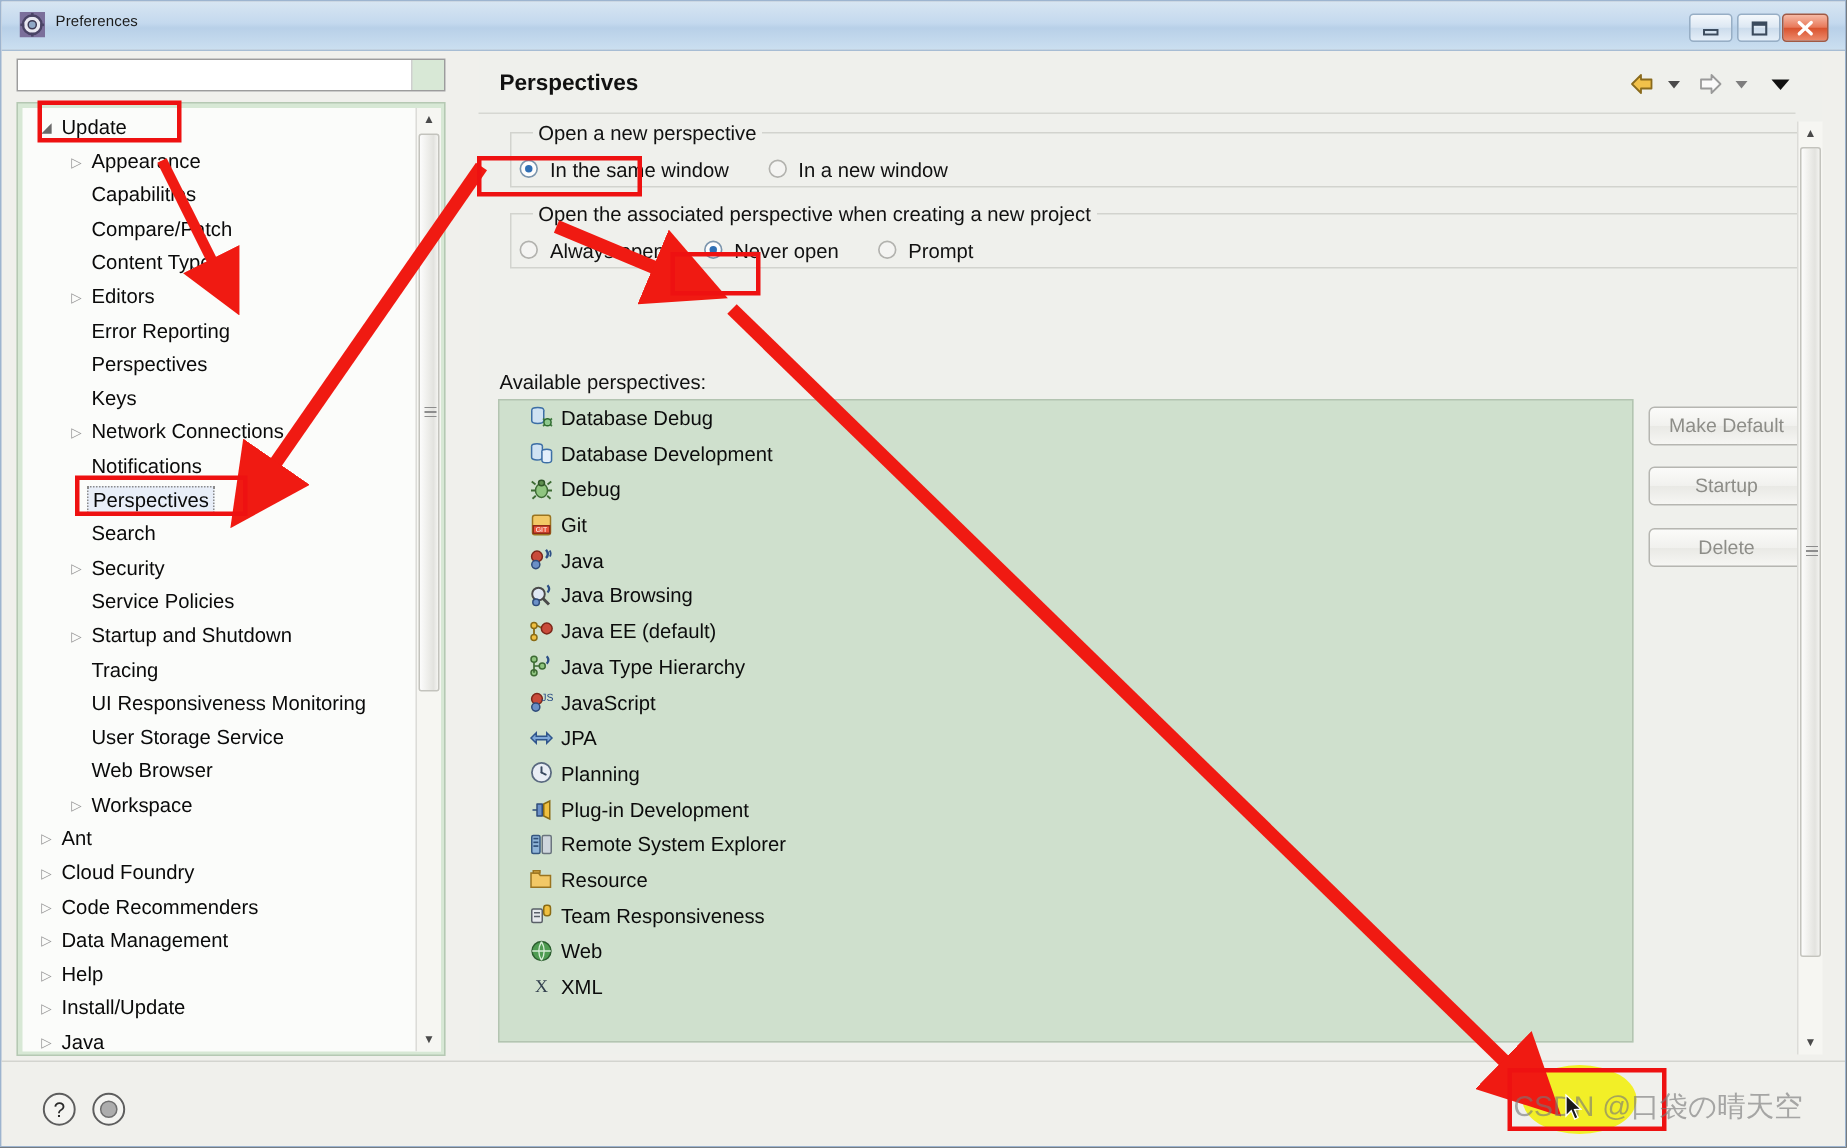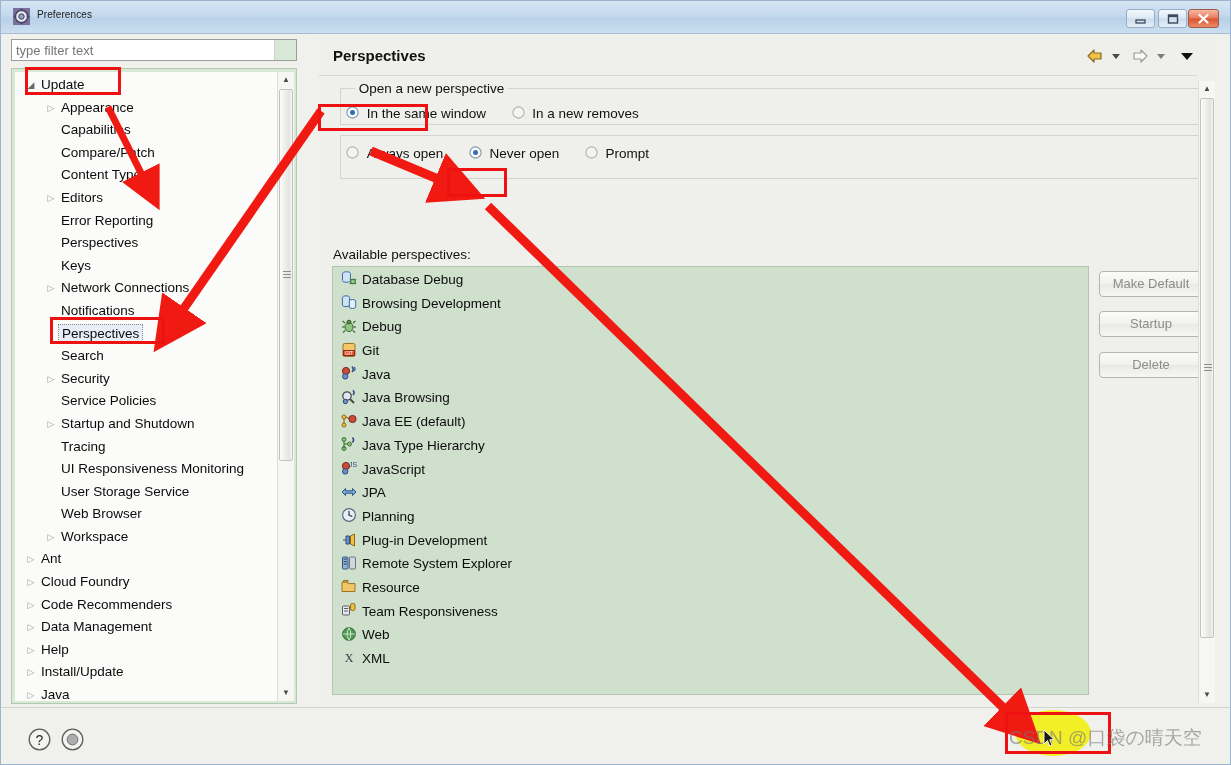--- a/index.html
+++ b/index.html
@@ -254,21 +254,21 @@
     width: 757px; height: 429px;
     background: #cfe0cd;
     border: 1px solid #b3c4b1;
     box-sizing: border-box;
     overflow: hidden;
   }
   .persp-row {
     position: relative;
     height: 23.7px;
     line-height: 23.7px;
-    padding-left: 8px;
+    padding-left: 20px;
     white-space: nowrap;
     font-size: 13.5px;
     color: #0c0c0c;
     cursor: default;
   }
   .persp-row .pico {
     display: inline-block;
     vertical-align: middle;
     width: 16px; height: 16px;
     margin-right: 5px;
@@ -417,21 +417,20 @@
             <line x1="10.5" y1="5" x2="18.5" y2="12.5"></line>
             <line x1="18.5" y1="5" x2="10.5" y2="12.5"></line>
           </g>
         </svg>
     </div>
   </div>
 
   <div id="left-pane">
 
     <div id="filter-wrap">
-      <input id="filter-input" type="text" placeholder="type filter text" style="">
       <div id="filter-clear"></div>
     </div>
 
     <div id="tree-outer">
       <div id="tree-inner">
         <div id="tree-list">
             <div class="tnode lvl0"><span class="arrow open">◢</span><span class="tlabel">Update</span></div>
             <div class="tnode lvl1"><span class="arrow">▷</span><span class="tlabel">Appearance</span></div>
             <div class="tnode lvl1"><span class="tlabel">Capabilities</span></div>
             <div class="tnode lvl1"><span class="tlabel">Compare/Patch</span></div>
@@ -513,25 +512,26 @@
             <circle cx="6.5" cy="6.5" r="5.6" fill="#fdfdfd" stroke="#7b95ad" stroke-width="1.1"></circle>
             <circle cx="6.5" cy="6.5" r="2.5" fill="#2f6fb5"></circle>
           </svg>
         </span>
         <span class="radio-label">In the same window</span>
         <span class="radio">
           <svg width="13" height="13" viewBox="0 0 13 13">
             <circle cx="6.5" cy="6.5" r="5.6" fill="#f4f4f2" stroke="#b2b2ae" stroke-width="1.1"></circle>
           </svg>
         </span>
-        <span class="radio-label">In a new removes</span>
+        <span class="radio-label">In a new window</span>
       </div>
     </fieldset>
 
     <fieldset class="group" id="group-assoc">
+      <legend>Open the associated perspective when creating a new project</legend>
       <div class="radio-row">
         <span class="radio">
           <svg width="13" height="13" viewBox="0 0 13 13">
             <circle cx="6.5" cy="6.5" r="5.6" fill="#f4f4f2" stroke="#b2b2ae" stroke-width="1.1"></circle>
           </svg>
         </span>
         <span class="radio-label">Always open</span>
         <span class="radio">
           <svg width="13" height="13" viewBox="0 0 13 13">
             <circle cx="6.5" cy="6.5" r="5.6" fill="#fdfdfd" stroke="#7b95ad" stroke-width="1.1"></circle>
@@ -558,21 +558,21 @@
                 <line x1="9" y1="9" x2="15" y2="14"></line>
                 <line x1="15" y1="9" x2="9" y2="14"></line>
               </g>
               <circle cx="12" cy="11.5" r="2.4" fill="#8fc98f" stroke="#2f6b2f"></circle>
             </svg></span><span class="plabel">Database Debug</span></div>
         <div class="persp-row"><span class="pico"><svg width="16" height="16" viewBox="0 0 16 16">
               <ellipse cx="5" cy="3.5" rx="3.6" ry="1.7" fill="#cfe2f3" stroke="#3c6ea5"></ellipse>
               <path d="M1.4 3.5 v7.5 a3.6 1.7 0 0 0 7.2 0 v-7.5" fill="#cfe2f3" stroke="#3c6ea5"></path>
               <ellipse cx="11.5" cy="7" rx="3.2" ry="1.5" fill="#e3eefa" stroke="#3c6ea5"></ellipse>
               <path d="M8.3 7 v6 a3.2 1.5 0 0 0 6.4 0 v-6" fill="#e3eefa" stroke="#3c6ea5"></path>
-            </svg></span><span class="plabel">Browsing Development</span></div>
+            </svg></span><span class="plabel">Database Development</span></div>
         <div class="persp-row"><span class="pico"><svg width="16" height="16" viewBox="0 0 16 16">
               <ellipse cx="8" cy="9" rx="4" ry="4.6" fill="#8fc57f" stroke="#3d6b33"></ellipse>
               <g stroke="#3d6b33" stroke-width="1.2">
                 <line x1="4" y1="5" x2="1.5" y2="3"></line>
                 <line x1="12" y1="5" x2="14.5" y2="3"></line>
                 <line x1="3.8" y1="9" x2="1" y2="9"></line>
                 <line x1="12.2" y1="9" x2="15" y2="9"></line>
                 <line x1="4.2" y1="12.5" x2="2" y2="14.5"></line>
                 <line x1="11.8" y1="12.5" x2="14" y2="14.5"></line>
               </g>

